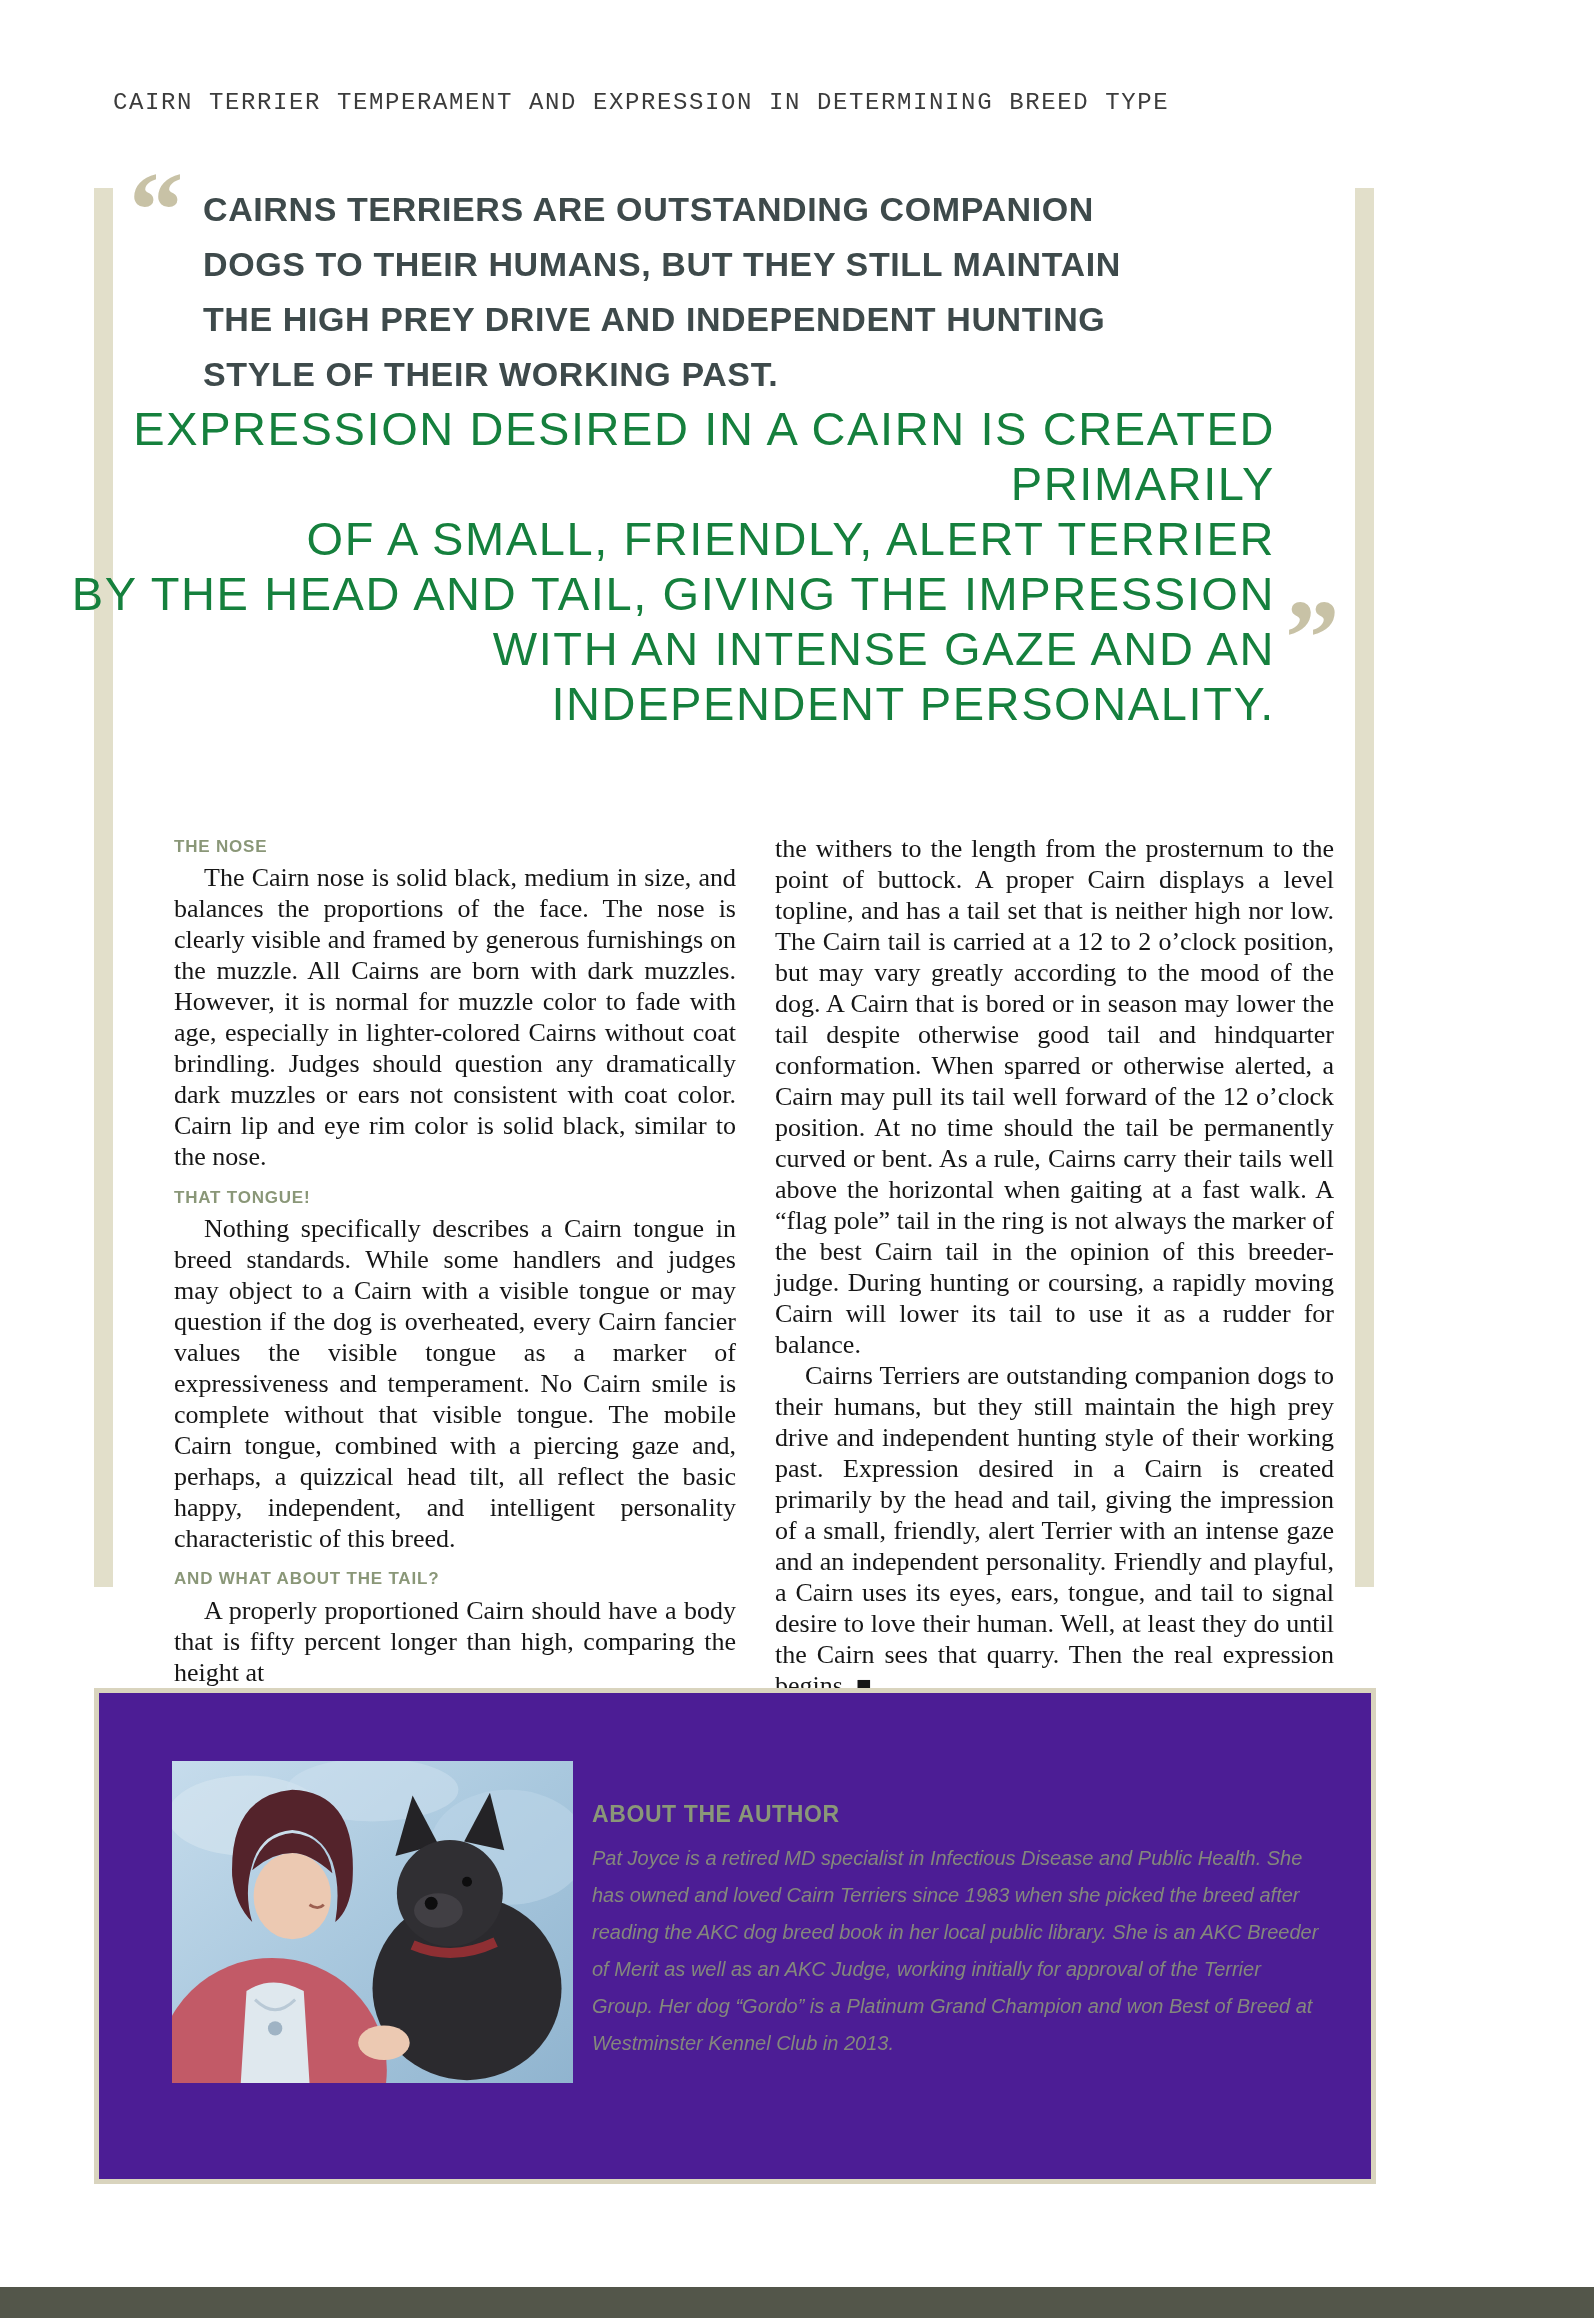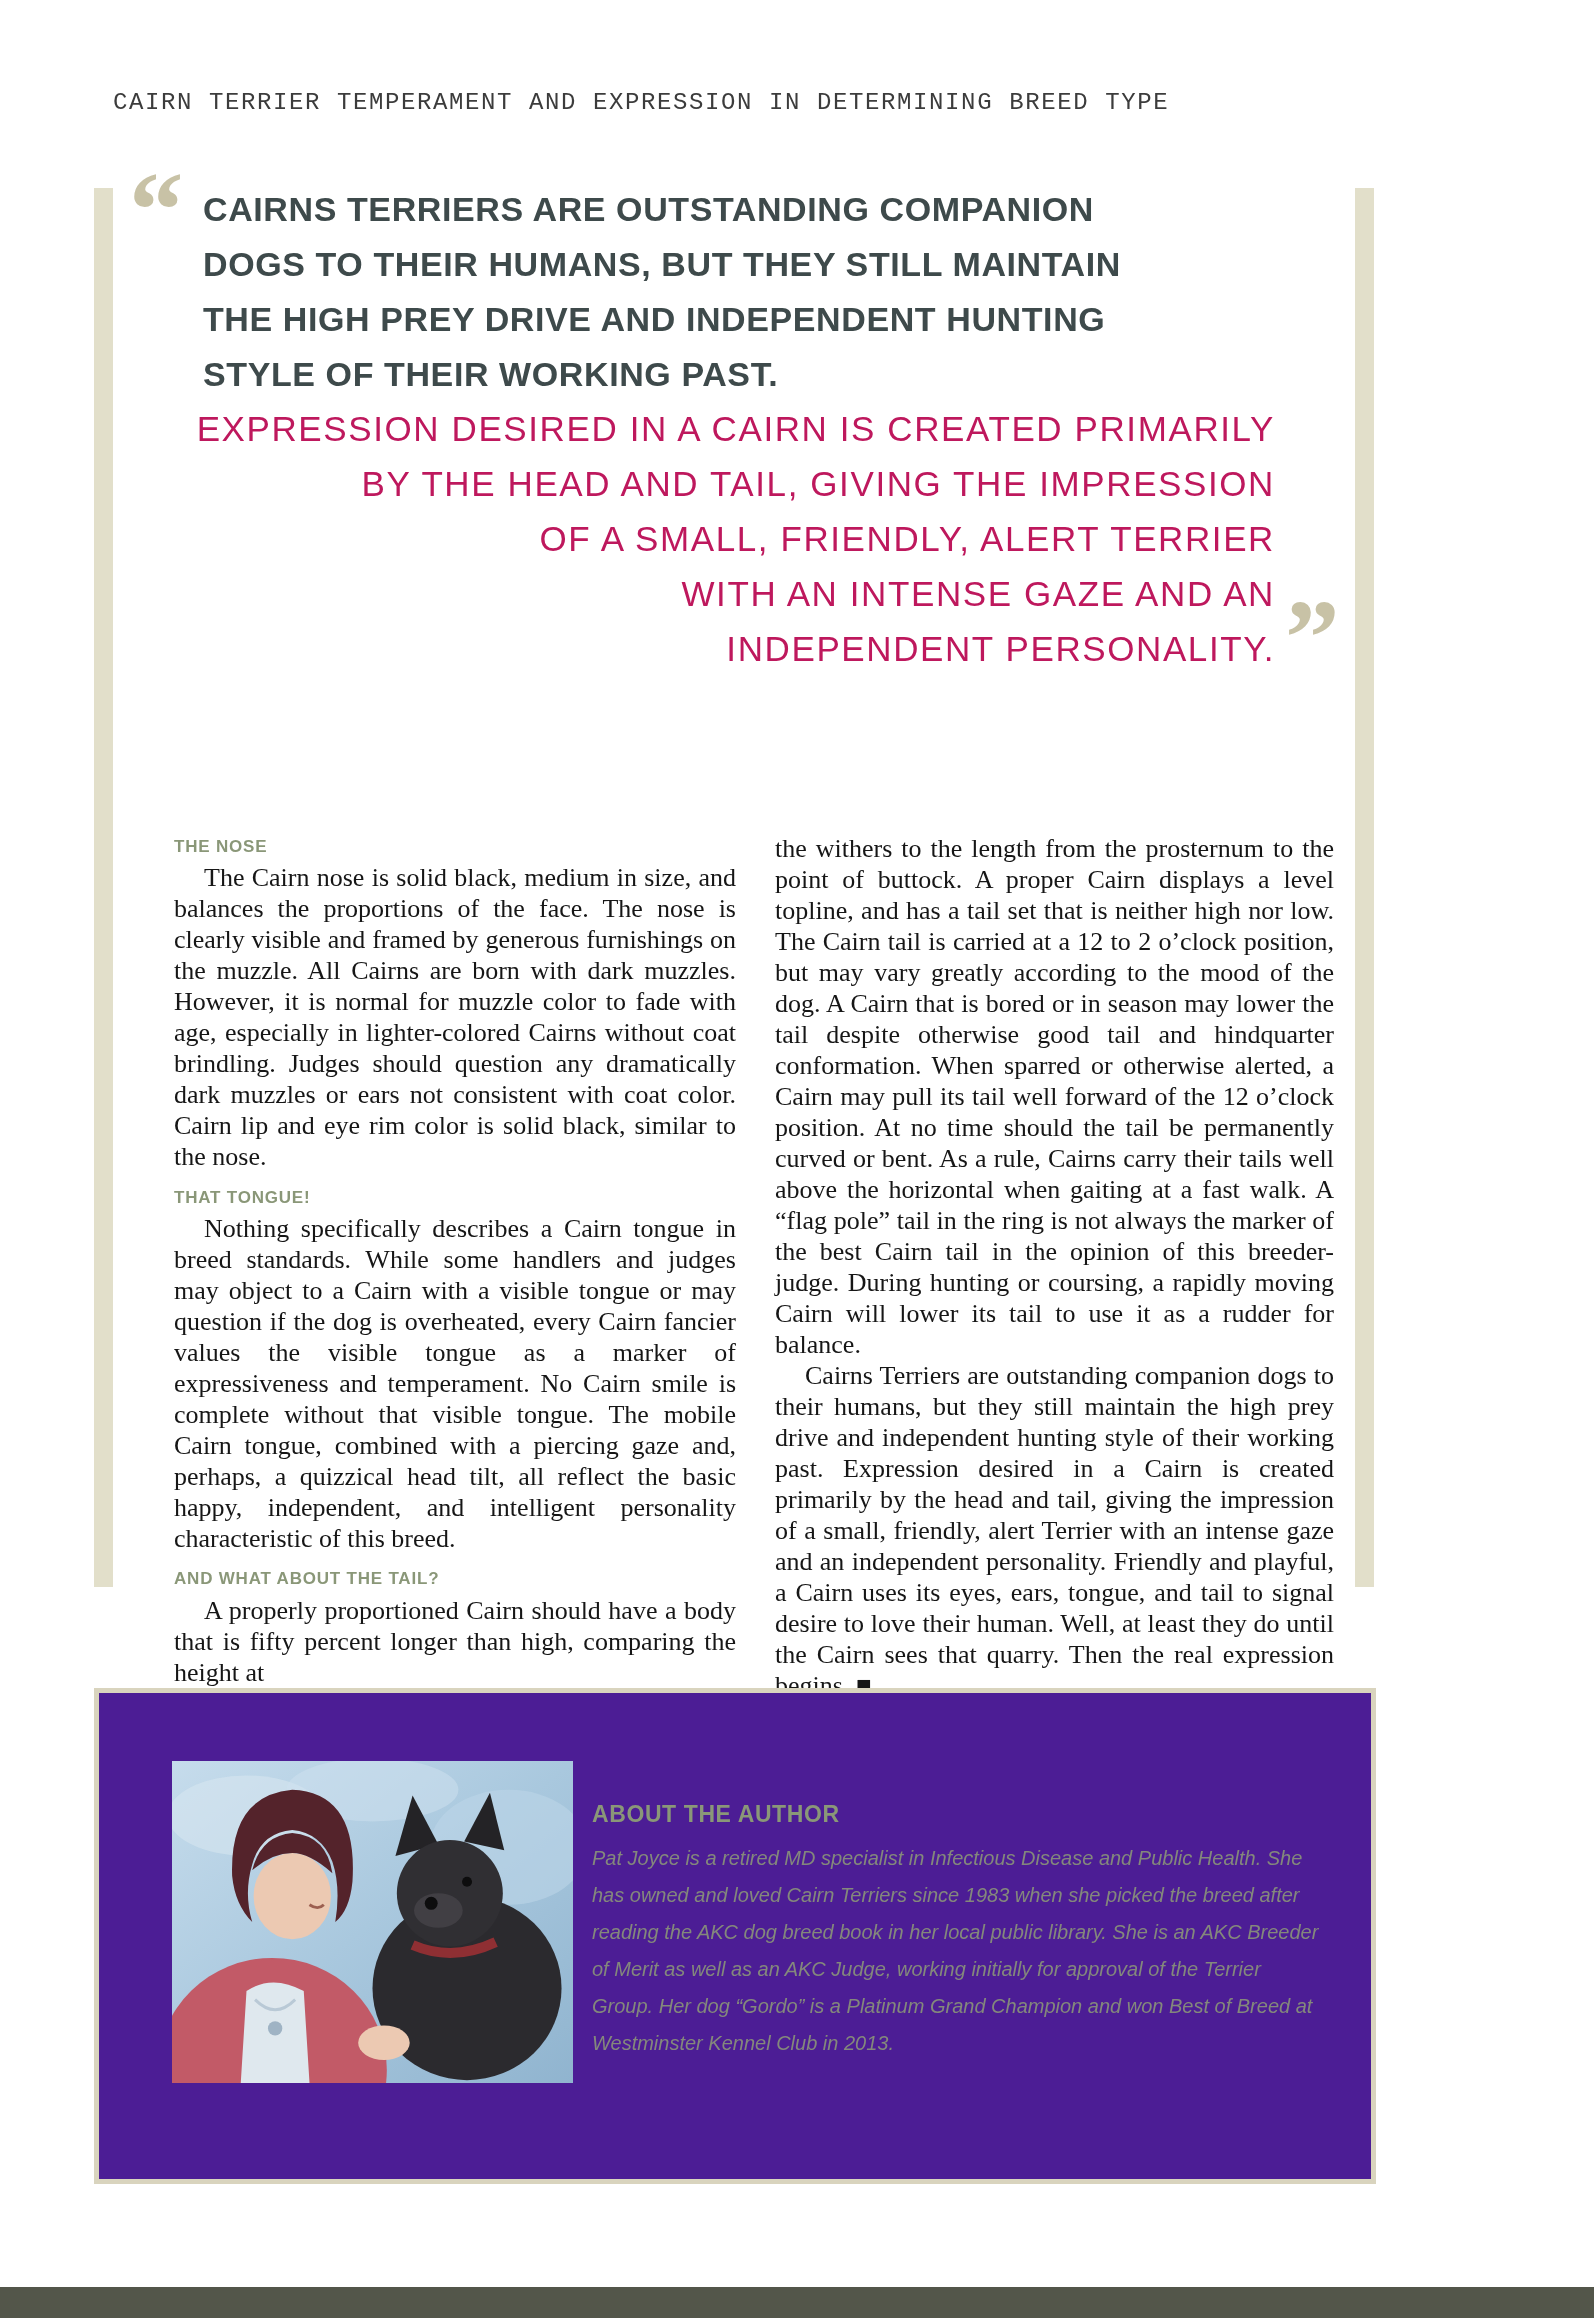--- a/index.html
+++ b/index.html
@@ -55,25 +55,25 @@
     font-weight: 700;
     line-height: 55px;
     letter-spacing: 0.6px;
     color: #3e4a4b;
   }
   .quote-light {
     position: absolute;
     right: 319px;
     top: 401px;
     text-align: right;
-    font-size: 35px;
+    font-size: 47px;
     font-weight: 400;
     line-height: 55px;
     letter-spacing: 1.6px;
-    color: #be185d;
+    color: #15803d;
   }
 
   
   .col {
     position: absolute;
     text-align: justify;
   }
   .col-left  { left: 174px;  top: 837px; width: 562px; }
   .col-right { left: 775px; top: 833px; width: 559px; }
 
@@ -161,22 +161,22 @@
 
   <div class="quote-bold">
     <div>CAIRNS TERRIERS ARE OUTSTANDING COMPANION</div>
     <div>DOGS TO THEIR HUMANS, BUT THEY STILL MAINTAIN</div>
     <div>THE HIGH PREY DRIVE AND INDEPENDENT HUNTING</div>
     <div>STYLE OF THEIR WORKING PAST.</div>
   </div>
 
   <div class="quote-light">
     <div>EXPRESSION DESIRED IN A CAIRN IS CREATED PRIMARILY</div>
+    <div>OF A SMALL, FRIENDLY, ALERT TERRIER</div>
     <div>BY THE HEAD AND TAIL, GIVING THE IMPRESSION</div>
-    <div>OF A SMALL, FRIENDLY, ALERT TERRIER</div>
     <div>WITH AN INTENSE GAZE AND AN</div>
     <div>INDEPENDENT PERSONALITY.</div>
   </div>
 
   <div class="quote-close">”</div>
 
   <div class="col col-left">
     <h3 class="sec-h">THE NOSE</h3>
     <p class="body indent">The Cairn nose is solid black, medium in size, and balances the proportions of the face. The nose is clearly visible and framed by generous furnishings on the muzzle. All Cairns are born with dark muzzles. However, it is normal for muzzle color to fade with age, especially in lighter-colored Cairns without coat brindling. Judges should question any dramatically dark muzzles or ears not consistent with coat color. Cairn lip and eye rim color is solid black, similar to the nose.</p>
     <h3 class="sec-h spaced">THAT TONGUE!</h3>

